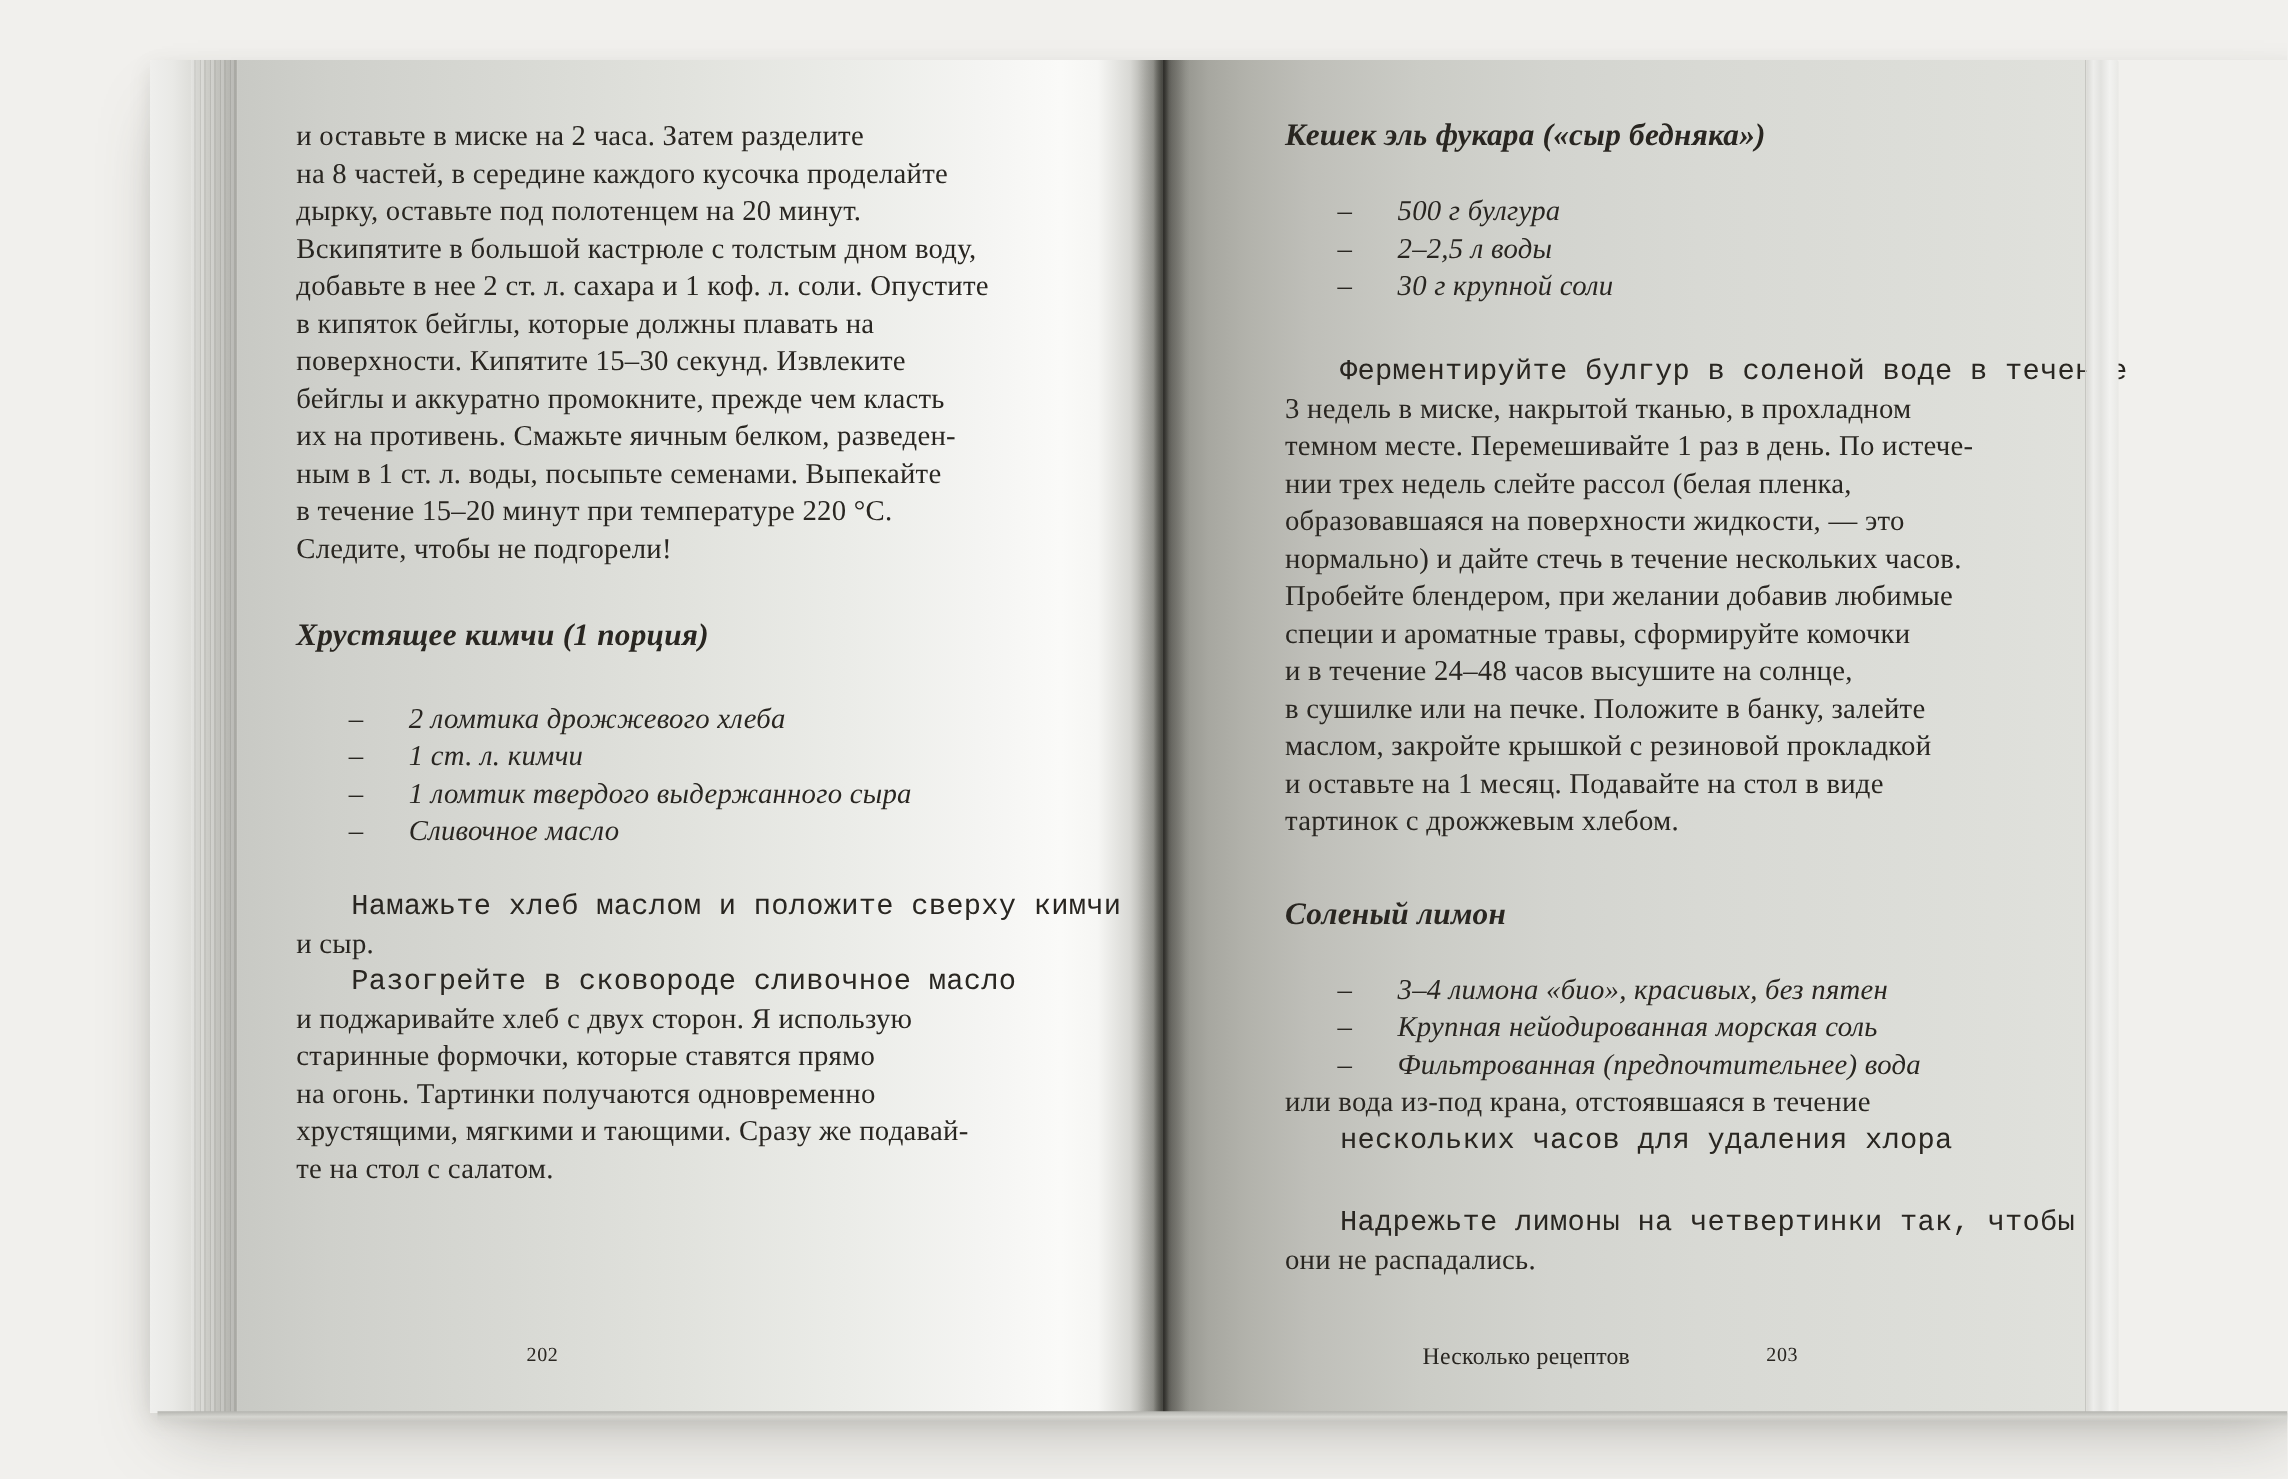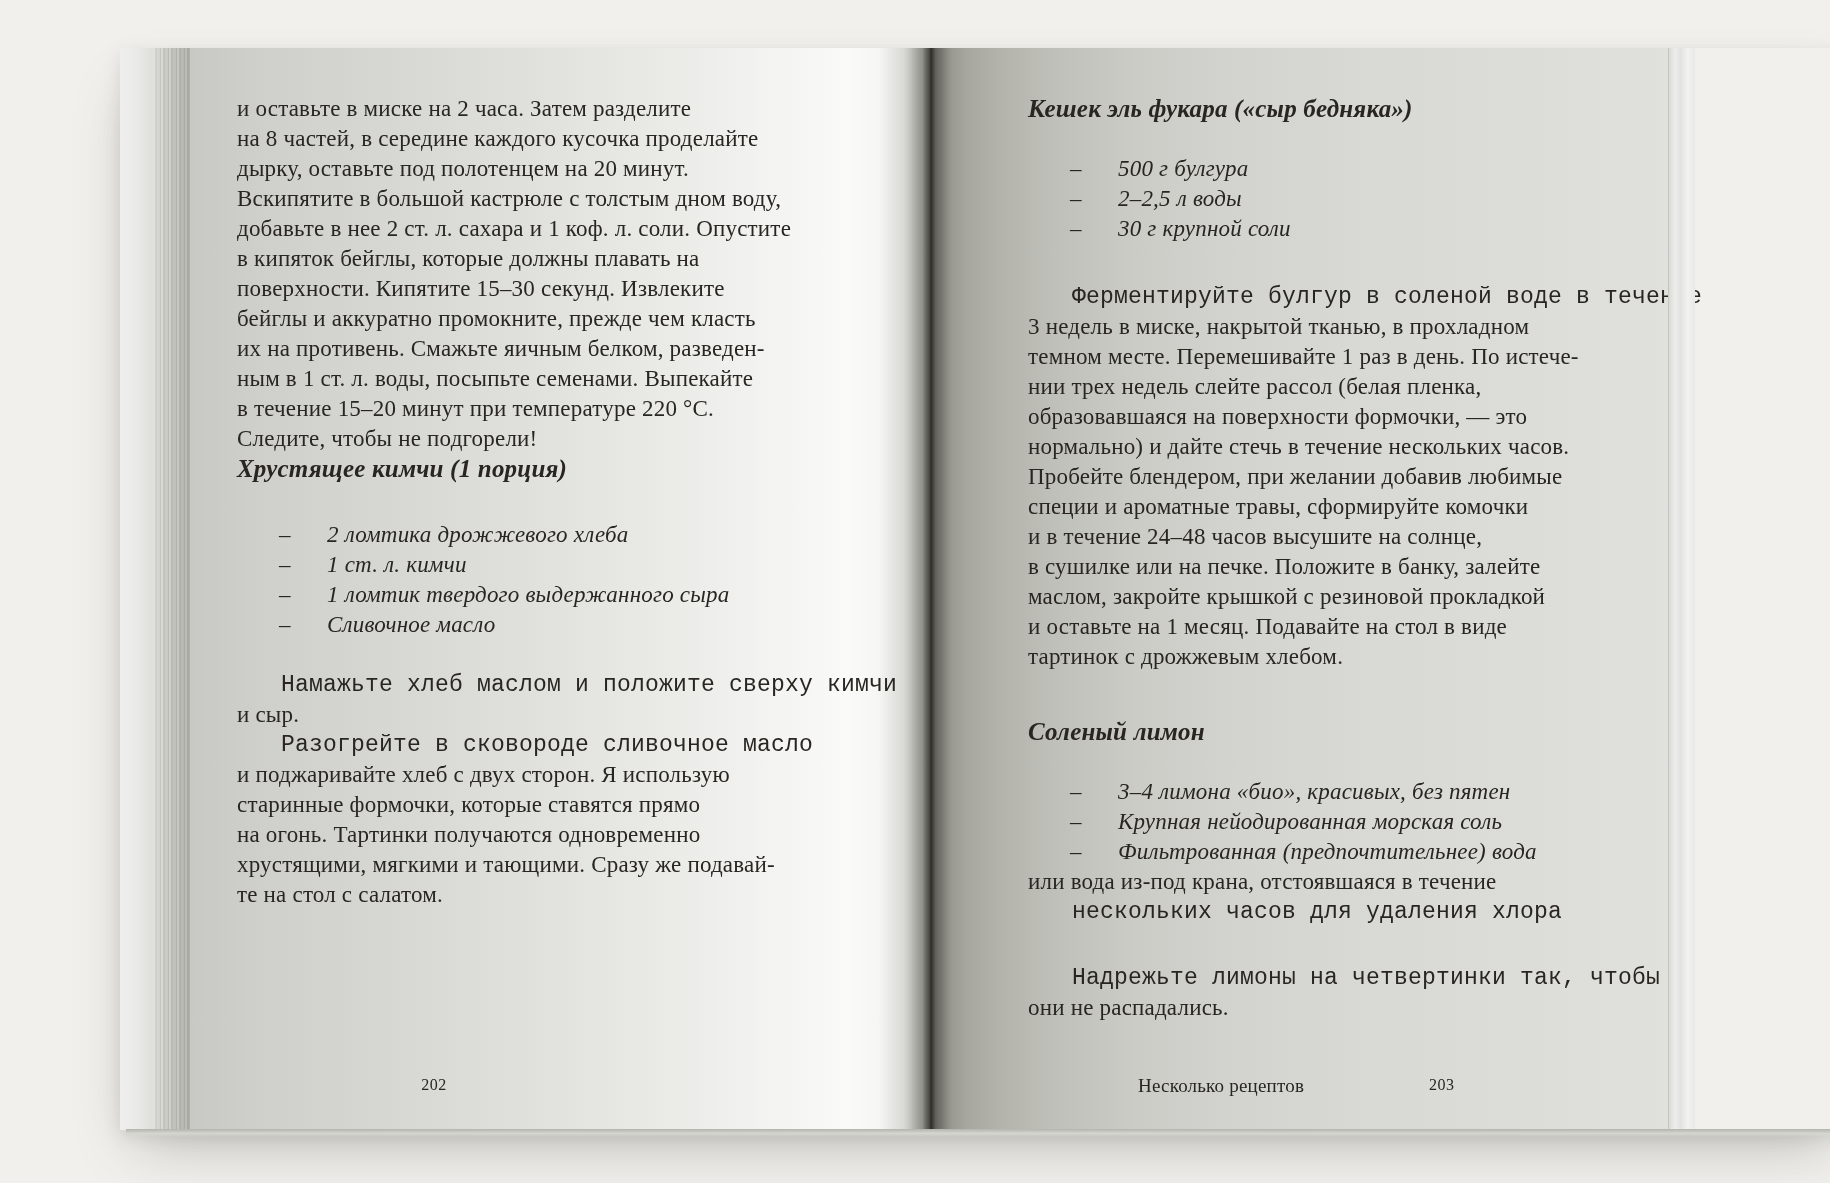--- a/index.html
+++ b/index.html
@@ -63,26 +63,26 @@
     white-space:nowrap;font-size:23px;line-height:30px;letter-spacing:.2px;
   }
   .line.indent{padding-left:44px;font-family:Liberation Mono, monospace;}
   .line.ing-row{padding-left:42px;font-style:italic;}
   .dash{display:inline-block;width:48px;}
   .recipe-title{
     font-size:25px;font-weight:700;font-style:italic;line-height:30px;
     letter-spacing:.2px;white-space:nowrap;
   }
   .mt30{margin-top:30px}.mt36{margin-top:36px}.mt38{margin-top:38px}
-  .mt40{}.mt45{margin-top:45px}
+  .mt40{margin-top:40px}.mt45{margin-top:45px}
   .folio{
     position:absolute;font-size:16px;line-height:22px;letter-spacing:.5px;
   }
   .folio-left{top:1026px;left:214px;width:60px;text-align:center;}
-  .folio-right{top:1026px;left:483px;margin-left:16px;}
+  .folio-right{top:1026px;left:483px;}
   .running-title{
     position:absolute;top:1027px;left:208px;font-size:19px;line-height:22px;letter-spacing:.2px;
   }
 </style>
 </head>
 <body>
 
 <div class="stage">
   <div class="book">
 
@@ -132,21 +132,21 @@
         <div class="ing-list mt30">
             <div class="line ing-row"><span class="dash">–</span><span class="ing-text">500 г булгура</span></div>
             <div class="line ing-row"><span class="dash">–</span><span class="ing-text">2–2,5 л воды</span></div>
             <div class="line ing-row"><span class="dash">–</span><span class="ing-text">30 г крупной соли</span></div>
           </div>
         <div class="para mt38">
             <div class="line indent">Ферментируйте булгур в соленой воде в течение</div>
             <div class="line">3 недель в миске, накрытой тканью, в прохладном</div>
             <div class="line">темном месте. Перемешивайте 1 раз в день. По истече-</div>
             <div class="line">нии трех недель слейте рассол (белая пленка,</div>
-            <div class="line">образовавшаяся на поверхности формочки, — это</div>
+            <div class="line">образовавшаяся на поверхности жидкости, — это</div>
             <div class="line">нормально) и дайте стечь в течение нескольких часов.</div>
             <div class="line">Пробейте блендером, при желании добавив любимые</div>
             <div class="line">специи и ароматные травы, сформируйте комочки</div>
             <div class="line">и в течение 24–48 часов высушите на солнце,</div>
             <div class="line">в сушилке или на печке. Положите в банку, залейте</div>
             <div class="line">маслом, закройте крышкой с резиновой прокладкой</div>
             <div class="line">и оставьте на 1 месяц. Подавайте на стол в виде</div>
             <div class="line">тартинок с дрожжевым хлебом.</div>
           </div>
         <div class="recipe-title mt45">Соленый лимон</div>

